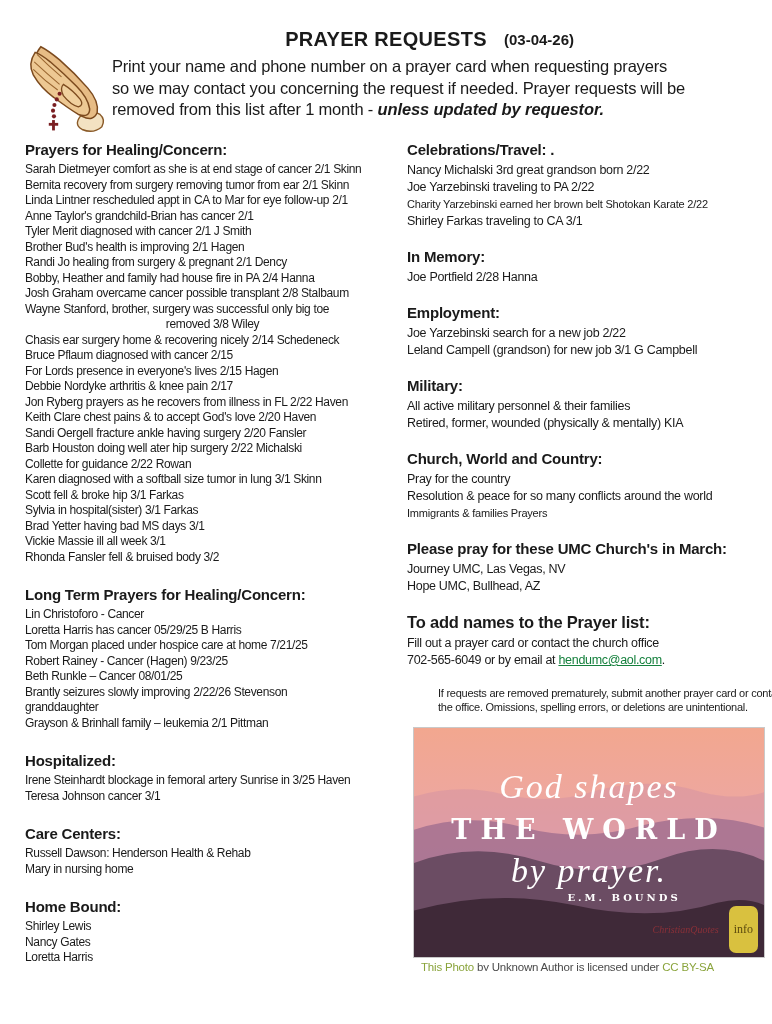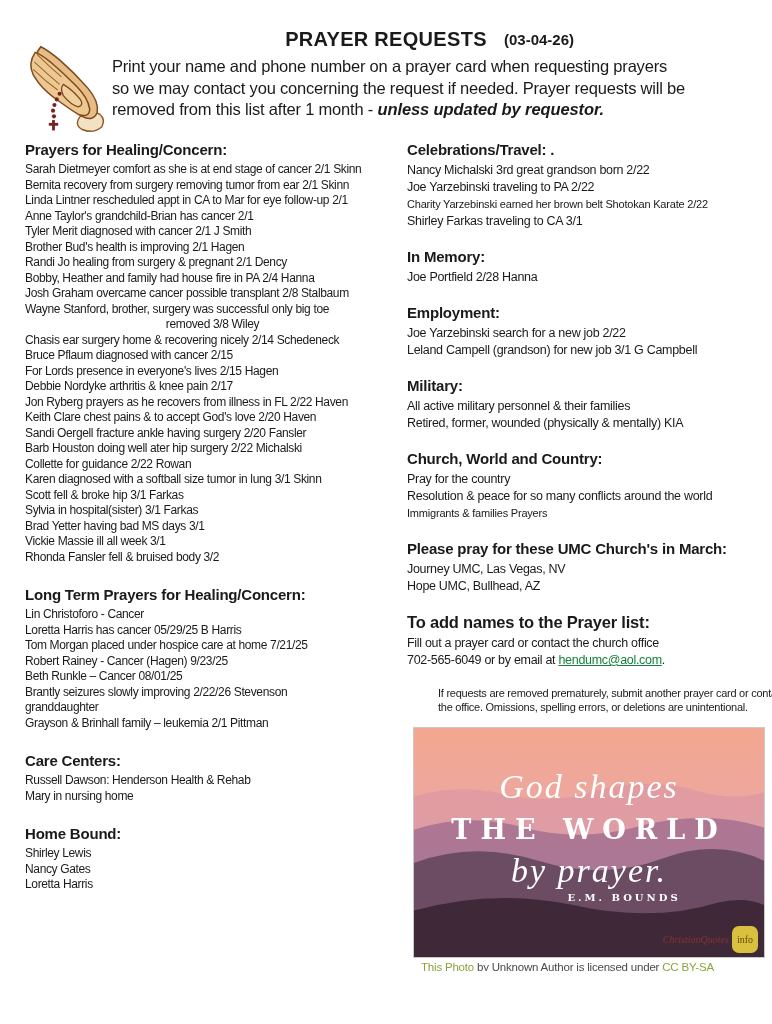--- a/index.html
+++ b/index.html
@@ -43,21 +43,21 @@
         font-size:34px; letter-spacing:2px; font-weight:normal; }
   .q2 { top:86px;  font-family:"DejaVu Serif", serif; font-weight:bold;
         font-size:27px; letter-spacing:9px; }
   .q3 { top:124px; font-family:"Liberation Serif", serif; font-style:italic;
         font-size:34px; letter-spacing:2px; }
   .q4 { top:164px; padding-left:70px; font-family:"DejaVu Serif", serif; font-weight:bold;
         font-size:10px; letter-spacing:3px; }
   .watermark { position:absolute; right:6px; bottom:4px; font-family:"Liberation Serif", serif;
                font-style:italic; font-size:10px; color:#8a3038; }
   .watermark .badge { display:inline-block; background:#d9c13f; color:#5c4a0e;
-               font-style:normal; font-size:10px; border-radius:7px; padding:8px 5px; margin-left:3px; }
+               font-style:normal; font-size:12px; border-radius:7px; padding:16px 5px; margin-left:10px; }
   .photo-caption { margin-left:14px; margin-top:3px; height:10px; overflow:hidden;
                    font-size:11.5px; letter-spacing:-.2px; color:#4a4a4a; white-space:nowrap; }
   .photo-caption .link { color:#8aa43c; text-decoration:underline; }
 </style>
 </head>
 <body>
 
 <div class="title-row">
   <span class="doc-title">PRAYER REQUESTS</span>
   <span class="doc-date">(03-04-26)</span>
@@ -129,20 +129,28 @@
         <div class="item">Loretta Harris has cancer 05/29/25 B Harris</div>
         <div class="item">Tom Morgan placed under hospice care at home 7/21/25</div>
         <div class="item">Robert Rainey - Cancer (Hagen) 9/23/25</div>
         <div class="item">Beth Runkle – Cancer 08/01/25</div>
         <div class="item">Brantly seizures slowly improving 2/22/26 Stevenson</div>
         <div class="item">granddaughter</div>
         <div class="item">Grayson &amp; Brinhall family – leukemia 2/1 Pittman</div>
       </div>
   </div>
 
+  <div class="section">
+    <h2 class="sec-title">Hospitalized:</h2>
+    <div>
+
+    <div class="item">Irene Steinhardt blockage in femoral artery Sunrise  in 3/25 Haven</div>
+        <div class="item">Teresa Johnson cancer 3/1</div>
+      </div>
+  </div>
 
   <div class="section">
     <h2 class="sec-title">Care Centers:</h2>
     <div>
 
     <div class="item">Russell Dawson: Henderson Health &amp; Rehab</div>
         <div class="item">Mary in nursing home</div>
       </div>
   </div>
 

